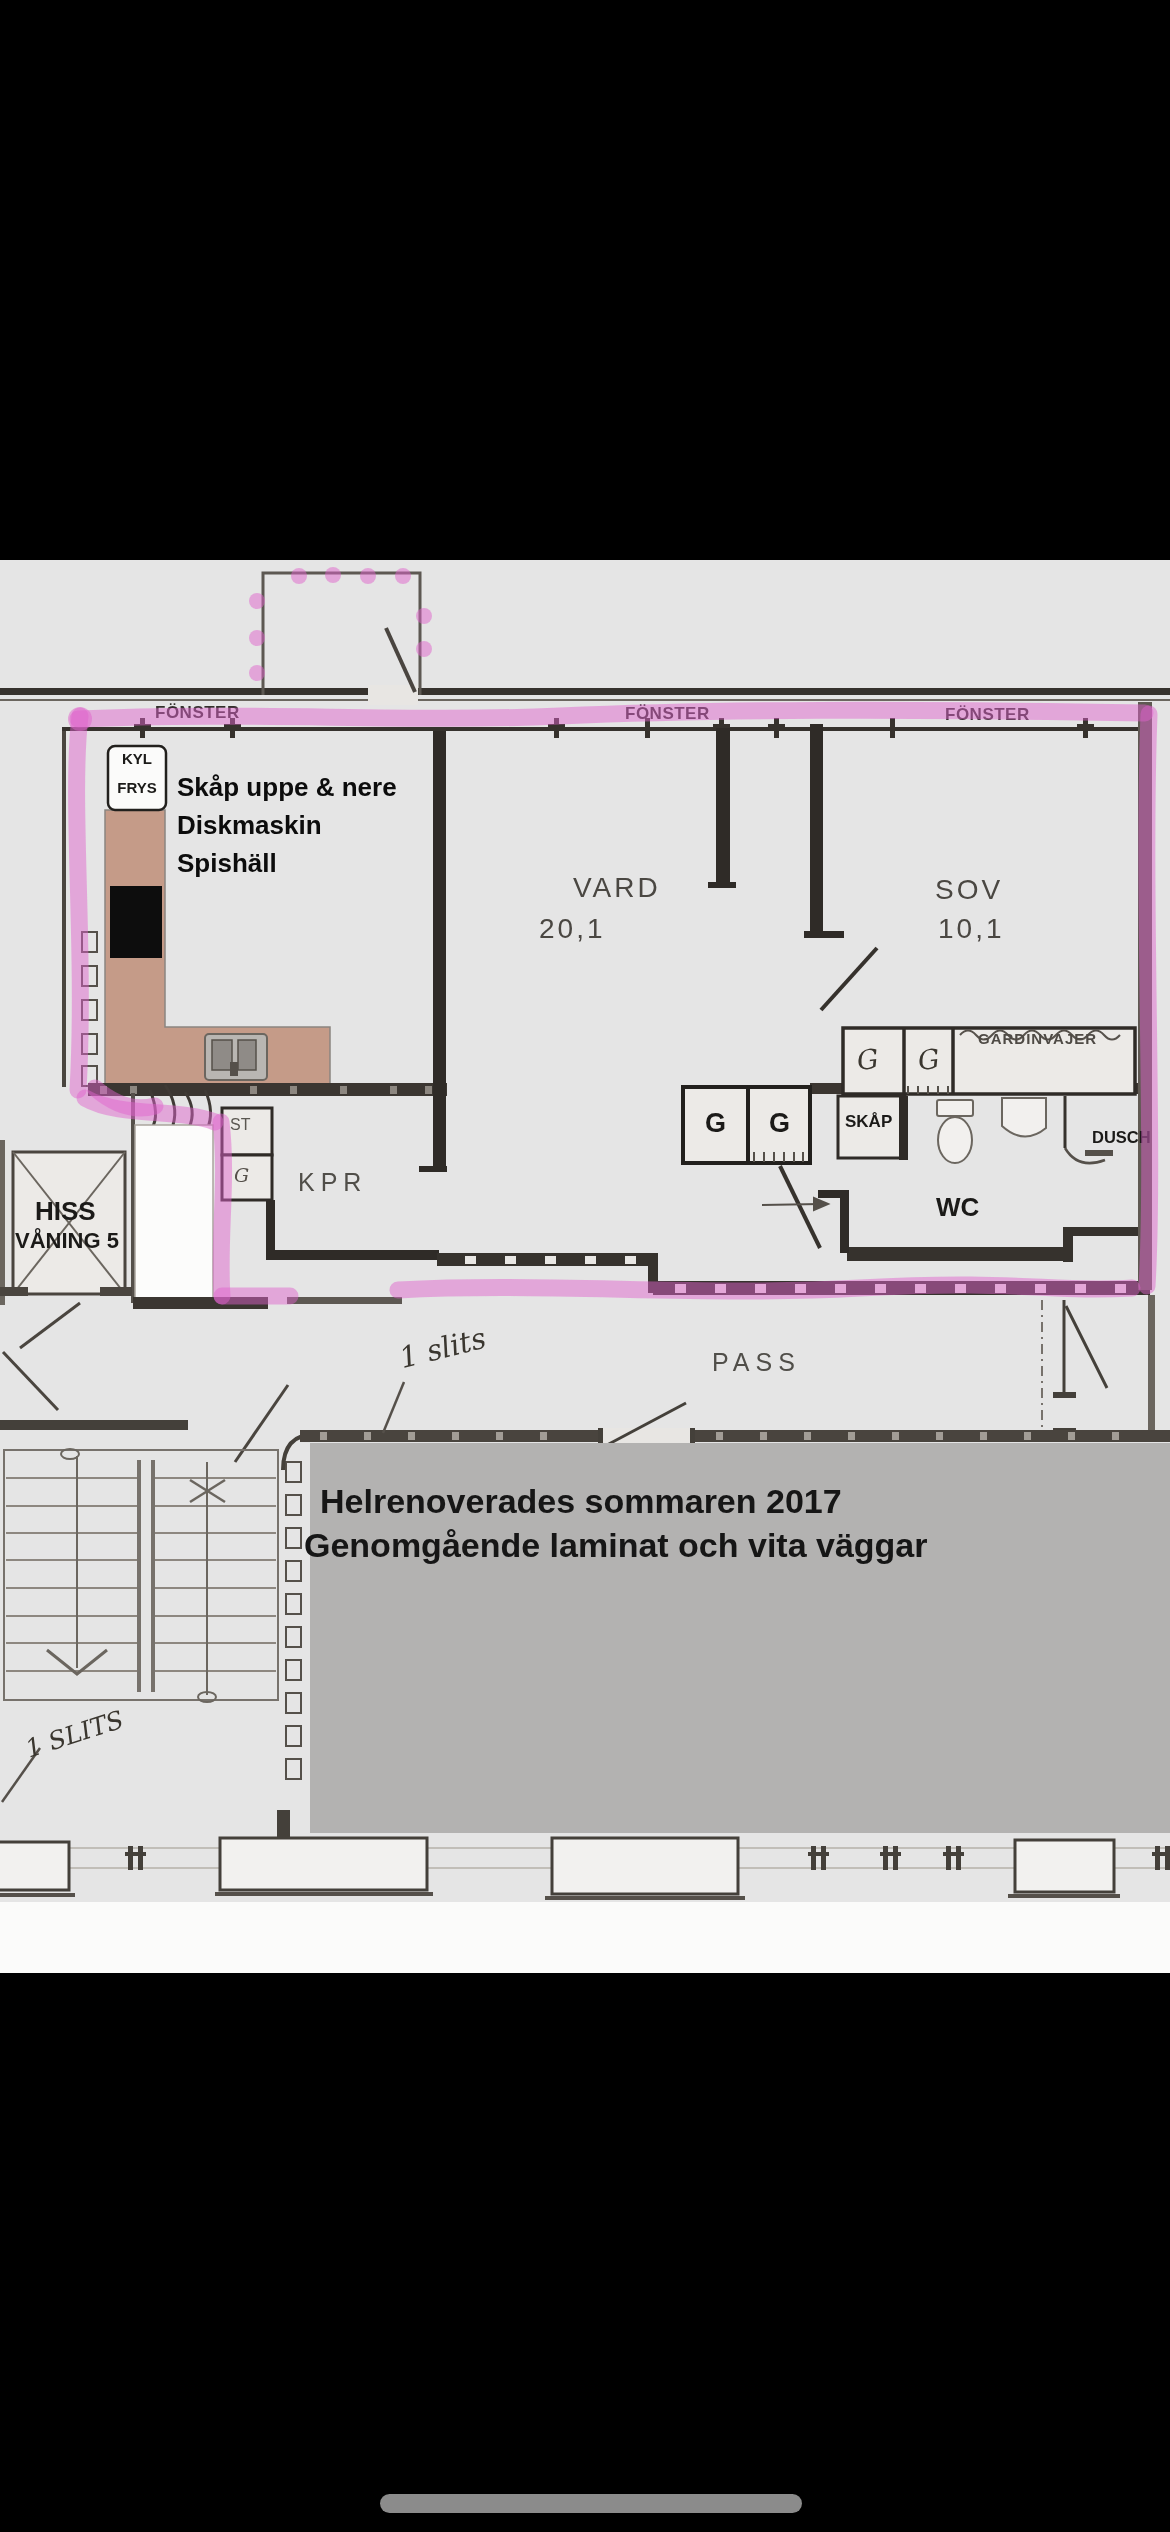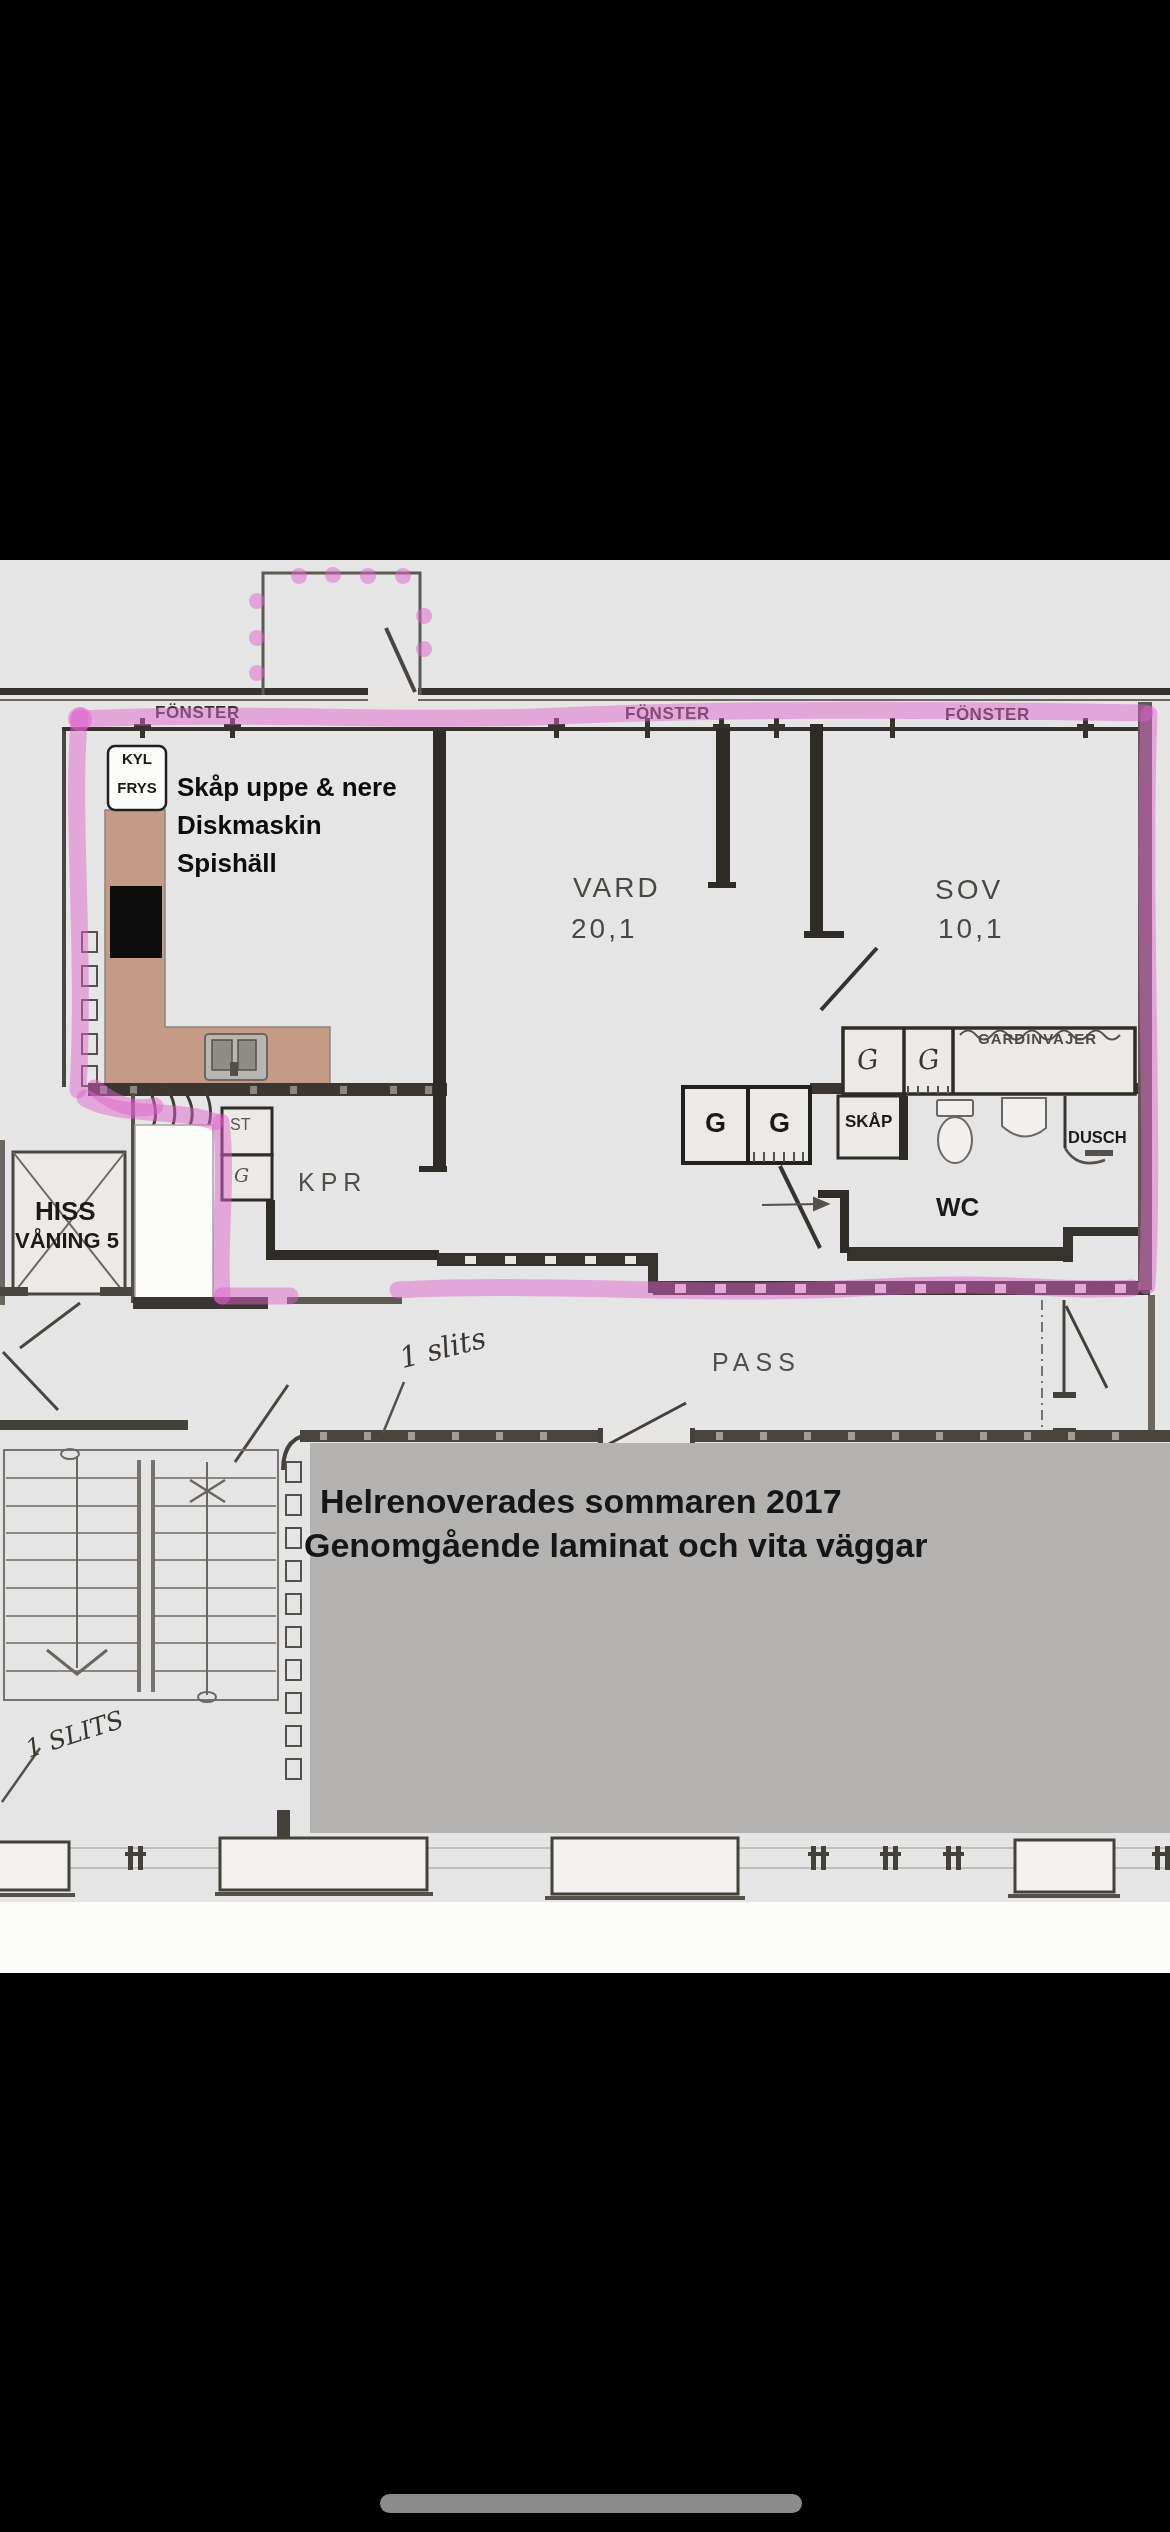--- a/index.html
+++ b/index.html
@@ -349,33 +349,33 @@
   <div class="lbl fonster" style="left:945px;top:705px;">FÖNSTER</div>
 
   <div class="lbl boxlbl" style="left:108px;top:750px;width:58px;text-align:center;font-size:15px;">KYL</div>
   <div class="lbl boxlbl" style="left:108px;top:779px;width:58px;text-align:center;font-size:15px;">FRYS</div>
 
   <div class="lbl bold-note" style="left:177px;top:768px;">Skåp uppe &amp; nere</div>
   <div class="lbl bold-note" style="left:177px;top:806px;text-align:center;">Diskmaskin</div>
   <div class="lbl bold-note" style="left:177px;top:844px;">Spishäll</div>
 
   <div class="lbl arch" style="left:565px;top:872px;margin-left:8px;">VARD</div>
-  <div class="lbl arch" style="left:571px;top:913px;">20,1</div>
+  <div class="lbl arch" style="left:539px;top:913px;">20,1</div>
   <div class="lbl arch" style="left:935px;top:874px;">SOV</div>
   <div class="lbl arch" style="left:938px;top:913px;">10,1</div>
 
   <div class="lbl" style="left:978px;top:1030px;font-size:15px;font-weight:700;letter-spacing:1px;color:#4e4a45;">GARDINVAJER</div>
   <div class="lbl hand" style="left:857px;top:1044px;font-size:27px;transform:rotate(-6deg);">G</div>
   <div class="lbl hand" style="left:918px;top:1044px;font-size:27px;transform:rotate(-6deg);">G</div>
 
   <div class="lbl boxlbl" style="left:705px;top:1108px;font-size:27px;">G</div>
   <div class="lbl boxlbl" style="left:769px;top:1108px;font-size:27px;">G</div>
 
   <div class="lbl boxlbl" style="left:845px;top:1112px;font-size:17px;">SKÅP</div>
-  <div class="lbl boxlbl" style="left:1068px;top:1128px;font-size:16.5px;">DUSCH</div>
+  <div class="lbl boxlbl" style="left:1068px;top:1128px;font-size:16.5px;padding-left:24px;">DUSCH</div>
   <div class="lbl boxlbl" style="left:936px;top:1192px;font-size:26px;">WC</div>
 
   <div class="lbl" style="left:230px;top:1116px;font-size:16px;color:#5a5751;">ST</div>
   <div class="lbl hand" style="left:234px;top:1164px;font-size:19px;color:#55504a;">G</div>
   <div class="lbl archsm" style="left:298px;top:1168px;">KPR</div>
 
   <div class="lbl boxlbl" style="left:35px;top:1196px;font-size:26px;">HISS</div>
   <div class="lbl boxlbl" style="left:15px;top:1228px;font-size:22px;">VÅNING 5</div>
 
   <div class="lbl archsm" style="left:712px;top:1348px;">PASS</div>

